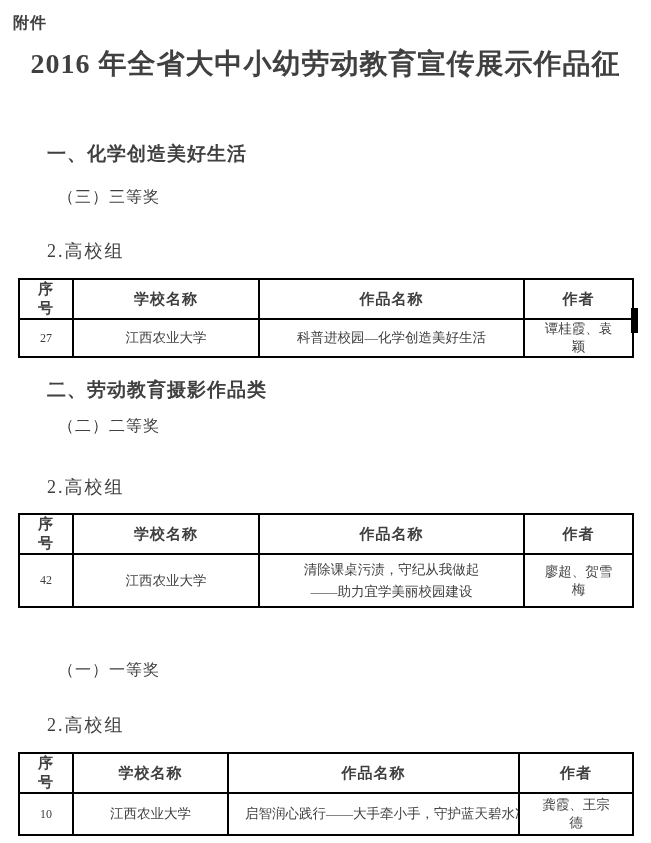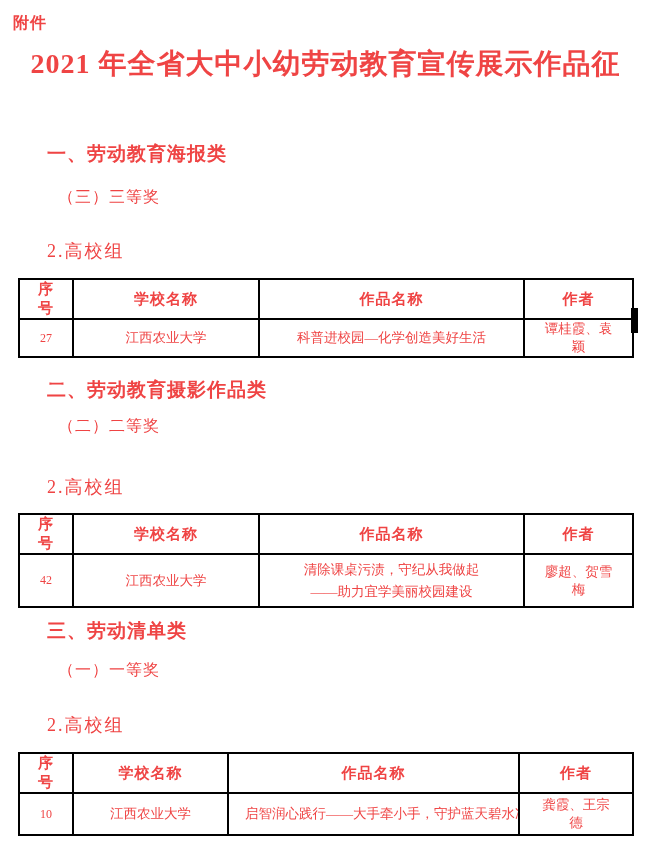--- a/index.html
+++ b/index.html
@@ -1,21 +1,21 @@
 <!DOCTYPE html>
 <html><head>
 <meta charset="utf-8">
 <style>
   html, body { margin: 0; padding: 0; background: #ffffff; }
   .page {
     position: relative;
     width: 651px;
     height: 843px;
     background: #ffffff;
-    color: #ef4444;
+    color: #404040;
     overflow: hidden;
   }
 
   .attachment {
     position: absolute;
     left: 13px;
     top: 13px;
     font-family: "Liberation Sans", sans-serif;
     font-weight: bold;
     font-size: 16px;
@@ -127,24 +127,24 @@
   }
 </style>
 </head>
 <body>
 
 <div class="page">
 
   <div class="attachment">附件</div>
 
   <div class="doc-title">
-    <div>2021 年全省大中小幼劳动教育宣传展示作品征</div>
+    <div>2016 年全省大中小幼劳动教育宣传展示作品征</div>
   </div>
 
-  <div class="sec-heading s0-heading">一、劳动教育海报类</div>
+  <div class="sec-heading s0-heading">一、化学创造美好生活</div>
   <div class="sec-award s0-award">（三）三等奖</div>
   <div class="sec-group s0-group">2.高校组</div>
 
   <table class="awards-table t0">
     <colgroup>
         <col class="c-no">
         <col class="c-school">
         <col class="c-work">
         <col class="c-author">
       </colgroup>
@@ -195,21 +195,20 @@
         <td>江西农业大学</td>
         <td>
           <div class="work-line">清除课桌污渍，守纪从我做起</div>
           <div class="work-line">——助力宜学美丽校园建设</div>
         </td>
         <td>廖超、贺雪梅</td>
       </tr>
     </tbody>
   </table>
 
-  <div class="sec-heading s2-heading">三、劳动清单类</div>
   <div class="sec-award s2-award">（一）一等奖</div>
   <div class="sec-group s2-group">2.高校组</div>
 
   <table class="awards-table t2">
     <colgroup>
         <col class="c-no">
         <col class="c-school">
         <col class="c-work">
         <col class="c-author">
       </colgroup>

